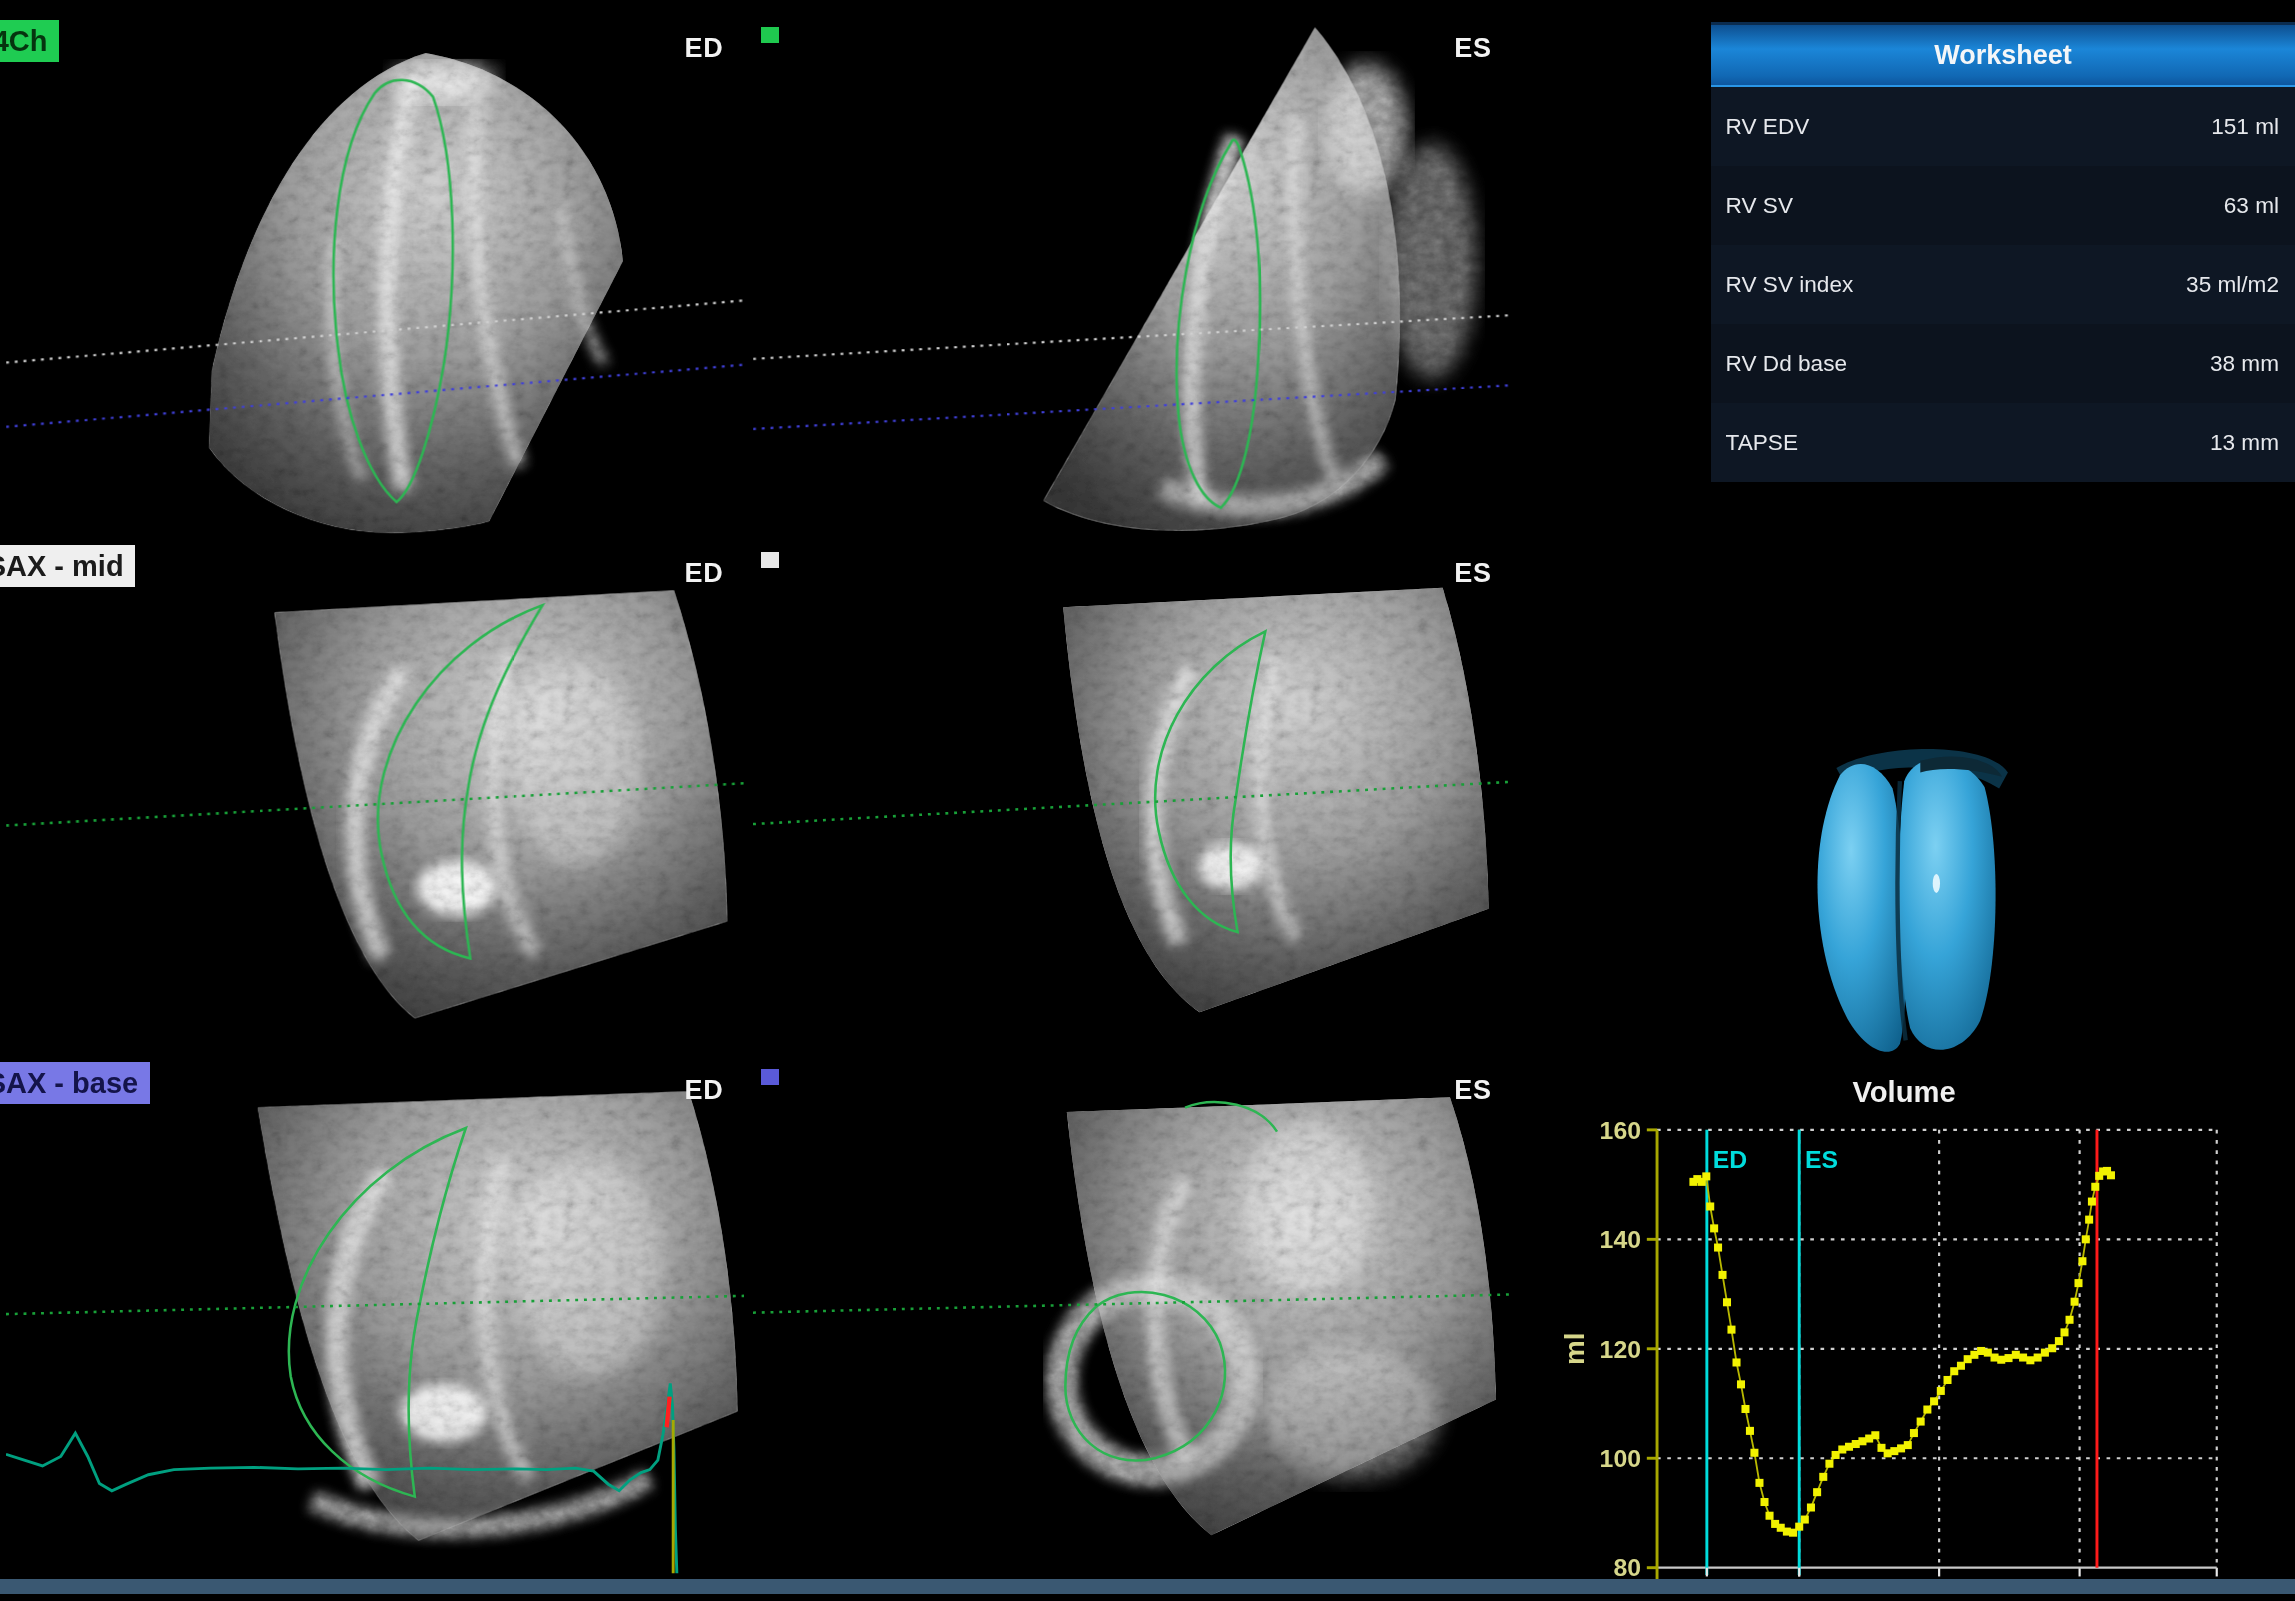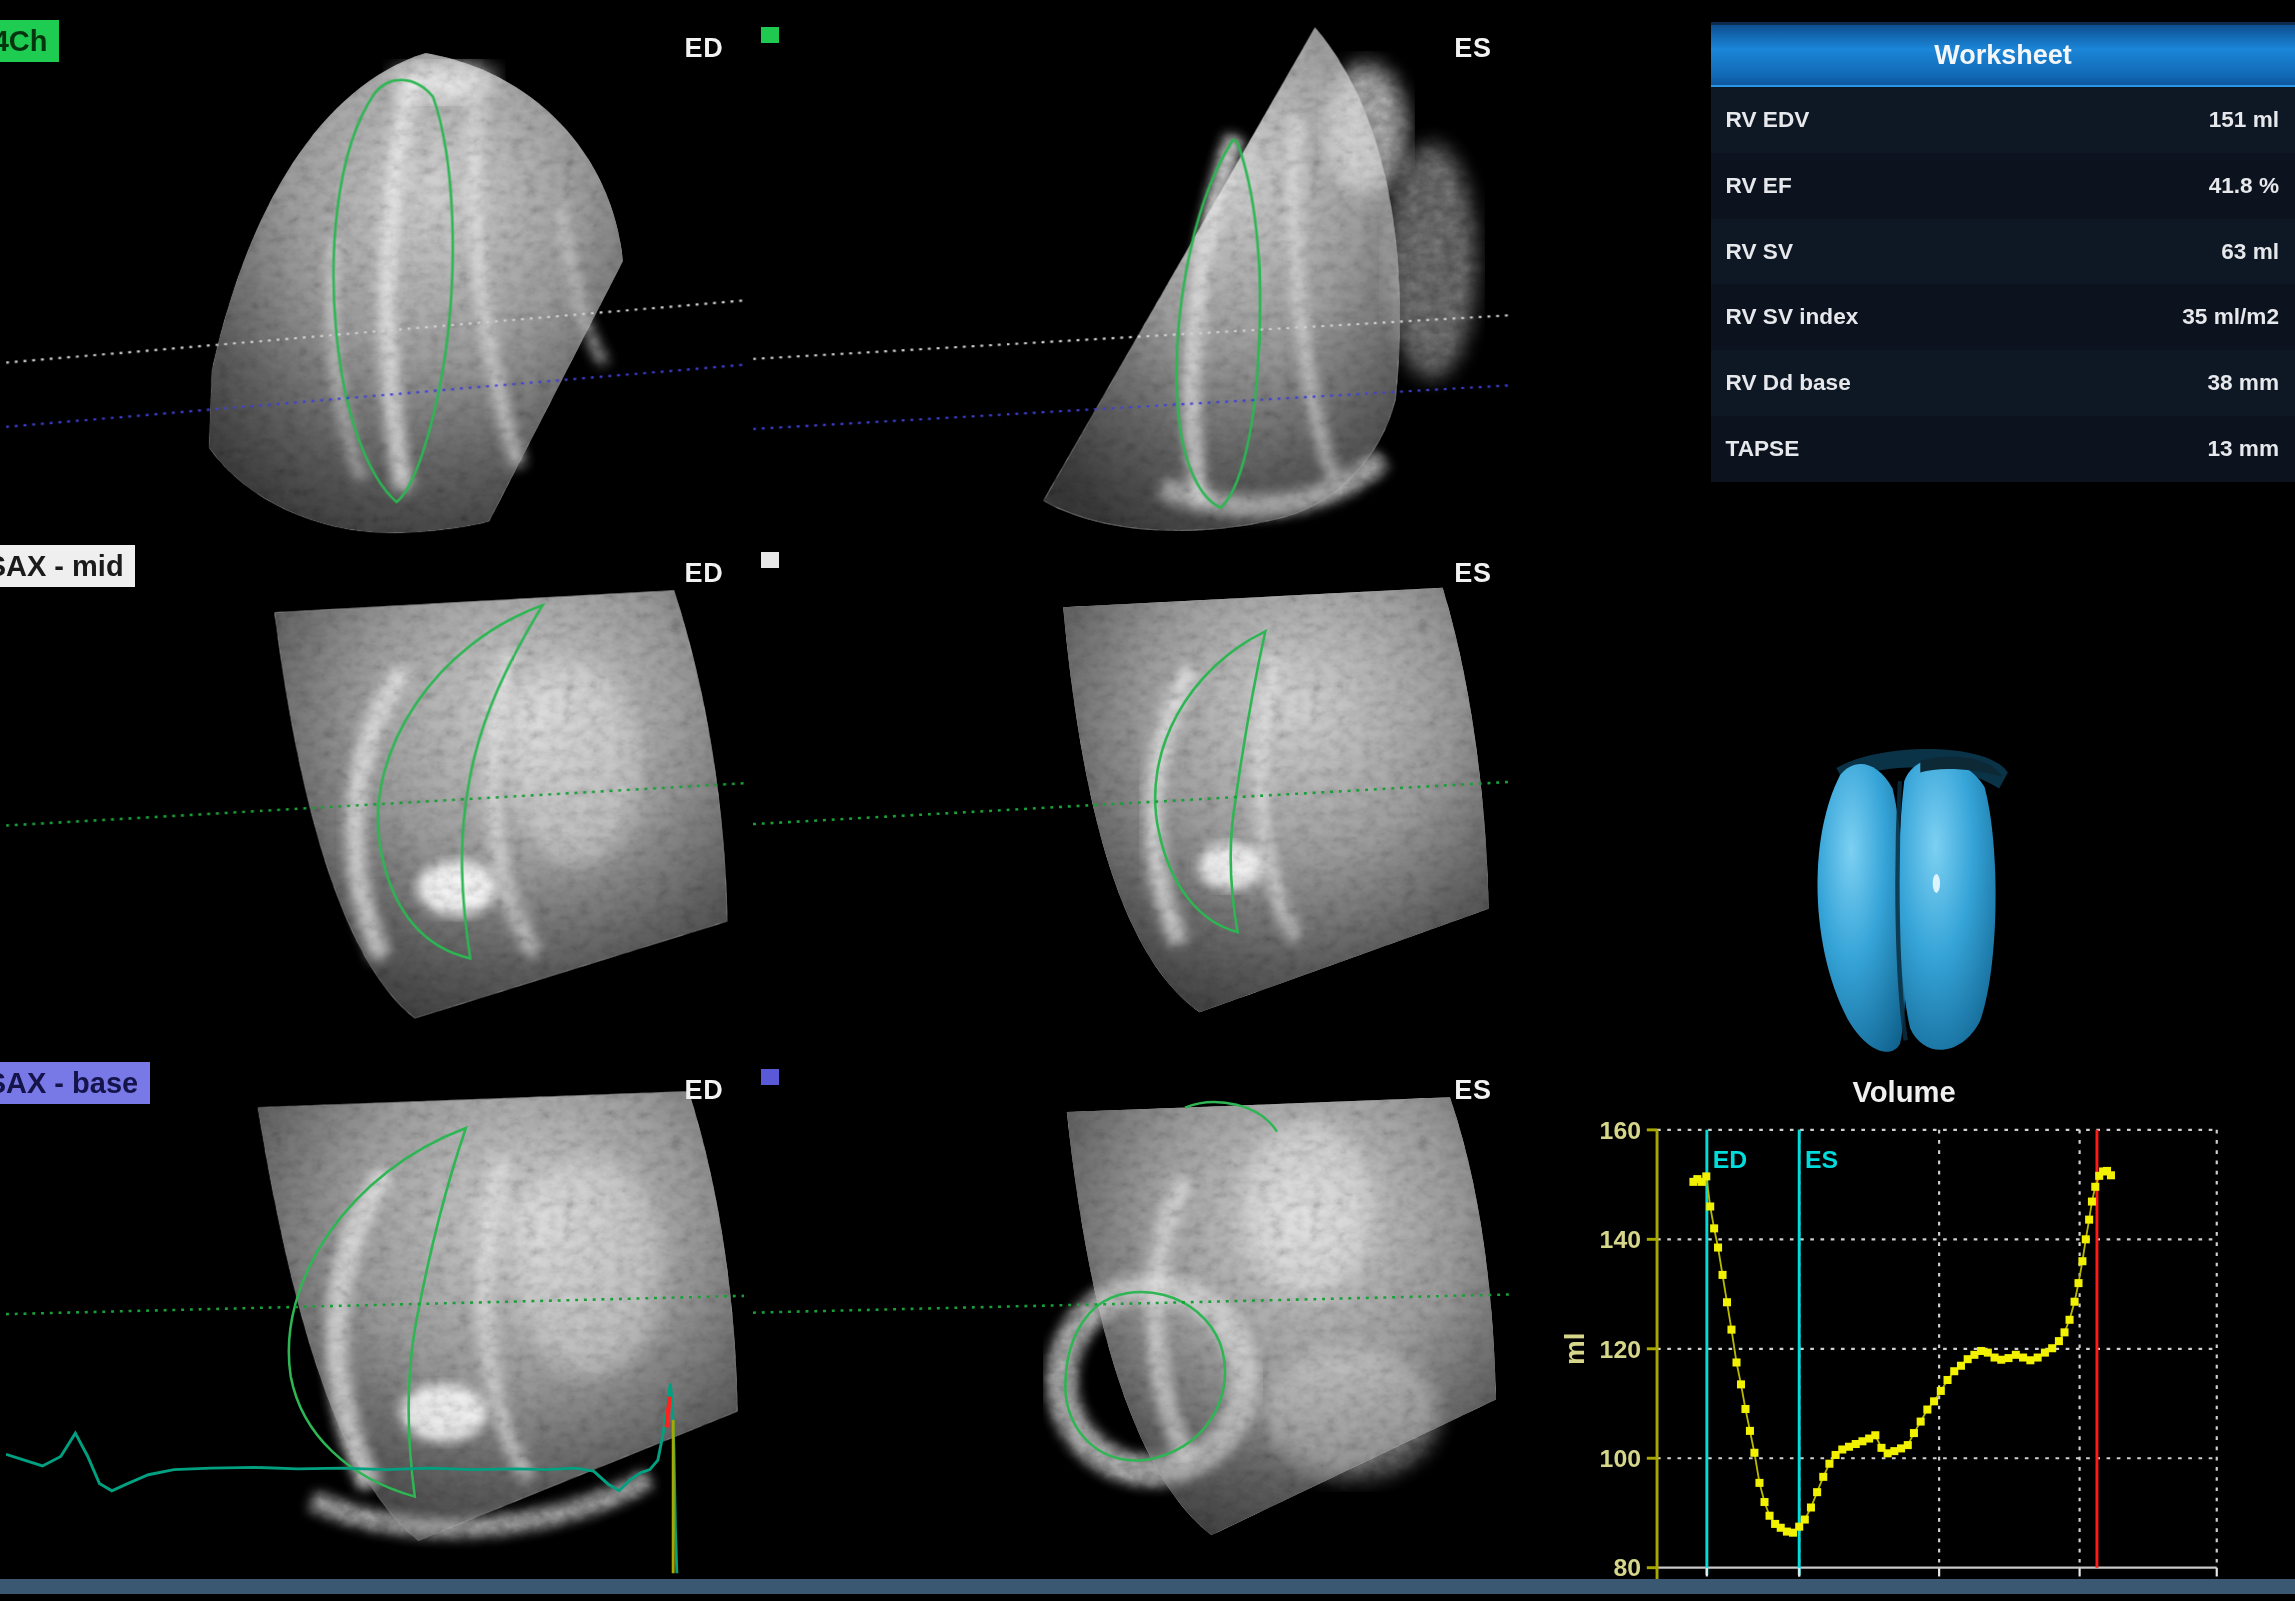--- a/index.html
+++ b/index.html
@@ -29,21 +29,21 @@
   #viewlabel-saxbase{left:-25px;top:1062px;background:#7878e6;color:#14144a;}
   
   #worksheet{position:absolute;left:1711px;top:22px;width:584px;height:460px;
              background:#0c131e;display:flex;flex-direction:column;}
   #worksheet-header{height:60px;flex:none;
       background:linear-gradient(#0d4f90,#1b86d8 40%,#1168b4 85%,#0d569e);
       border-top:3.7px solid #0b2c4f;border-bottom:2.2px solid #2a96e6;
       display:flex;align-items:center;justify-content:center;}
   #worksheet-title{color:#f4f6f8;font-size:27px;font-weight:bold;}
   .ws-row{flex:1;display:flex;align-items:center;justify-content:space-between;
-          padding:0 16px 0 14.6px;color:#e6e8ec;font-size:22.6px;font-weight:bold;}
+          padding:0 16px 0 14.6px;color:#e6e8ec;font-size:22.6px;font-weight:normal;}
   .ws-row:nth-child(even){background:#0e1724;}
   
   #volume-chart{position:absolute;left:1562px;top:1062px;}
   #beutel{position:absolute;left:1767px;top:730px;}
   #bottom-strip{position:absolute;left:0;top:1579px;width:2295px;height:15.3px;background:#3a5872;}
 </style>
 </head>
 <body>
 
 <div id="screen">
@@ -222,24 +222,20 @@
   <div class="viewlabel" id="viewlabel-saxmid">SAX - mid</div>
   <div class="viewlabel" id="viewlabel-saxbase">SAX - base</div>
 
   <div id="worksheet">
     <div id="worksheet-header">
       <span id="worksheet-title">Worksheet</span>
     </div>
     <div class="ws-row">
         <span>RV EDV</span>
         <span>151 ml</span>
-      </div>
-    <div class="ws-row">
-        <span>RV EF</span>
-        <span>41.8 %</span>
       </div>
     <div class="ws-row">
         <span>RV SV</span>
         <span>63 ml</span>
       </div>
     <div class="ws-row">
         <span>RV SV index</span>
         <span>35 ml/m2</span>
       </div>
     <div class="ws-row">

